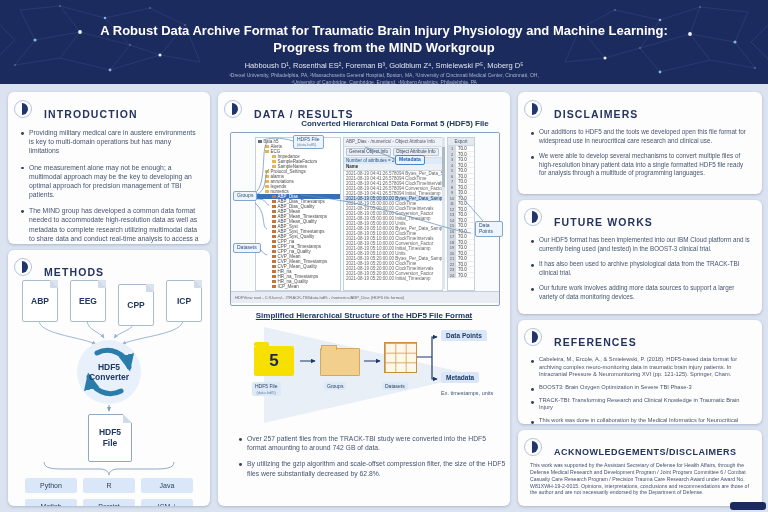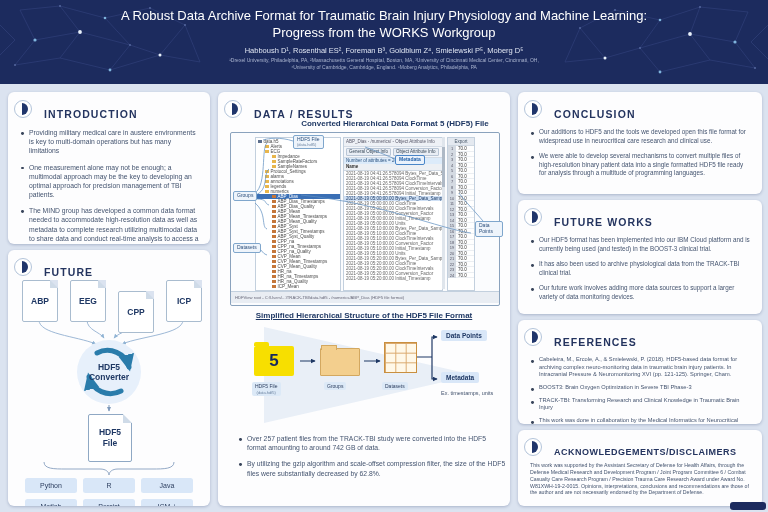--- a/index.html
+++ b/index.html
@@ -2,21 +2,21 @@
 <html><head>
 <meta charset="utf-8">
 <style>
   html,body{margin:0;padding:0;}
   body{font-family:"Liberation Sans","DejaVu Sans",sans-serif;background:#c9d4e6;}
   #poster{position:relative;width:768px;height:512px;background:#dbe3f0;overflow:hidden;}
 
   
   .hdr{position:absolute;left:0;top:0;width:768px;height:84px;background:#1c2b5e;overflow:hidden;}
   .hdr svg.net{position:absolute;left:0;top:0;}
-  .hdr .htitle{position:relative;margin:8px 90px 0;color:#fff;font-weight:normal;font-size:13px;line-height:1.3;text-align:center;}
+  .hdr .htitle{position:relative;margin:23px 90px 0;color:#fff;font-weight:bold;font-size:13px;line-height:1.3;text-align:center;}
   .hdr .hauth{position:relative;margin-top:4px;color:#dfe5f2;font-size:7.5px;text-align:center;}
   .hdr .haff{position:relative;margin-top:2px;color:#aab4cf;font-size:5px;line-height:1.35;text-align:center;}
 
   
   .card{position:absolute;background:#fdfdfe;border-radius:6px;box-shadow:0 1px 3px rgba(25,45,90,.25);overflow:hidden;}
   .shead{position:relative;height:22px;padding:8px 10px 0 30px;}
   .sicon{position:absolute;left:6px;top:8px;width:16px;height:16px;border:1.5px solid #b3c4da;border-radius:50%;background:#fff;}
   .sicon::after{content:"";position:absolute;left:44%;top:50%;transform:translateY(-50%);width:6px;height:12px;border-radius:0 7px 7px 0;background:#20356b;}
   .shead h2{margin:6px;font-size:10.5px;letter-spacing:1.1px;color:#24345f;font-weight:bold;line-height:16px;white-space:nowrap;}
   ul.blts{margin:6px 10px 0 12px;padding:0;list-style:none;}
@@ -122,21 +122,21 @@
       </g>
       <g fill="#e8f1fa">
         <circle cx="80" cy="32" r="1.9"></circle>
           <circle cx="160" cy="55" r="1.5"></circle>
           <circle cx="690" cy="34" r="1.9"></circle>
           <circle cx="605" cy="58" r="1.5"></circle>
       </g>
     </svg>
     <div class="htitle">
       <div>A Robust Data Archive Format for Traumatic Brain Injury Physiology and Machine Learning:</div>
-      <div>Progress from the WORKS Workgroup</div>
+      <div>Progress from the MIND Workgroup</div>
     </div>
     <div class="hauth">Habboush D¹, Rosenthal ES², Foreman B³, Goldblum Z⁴, Smielewski P⁵, Moberg D⁵</div>
     <div class="haff">
       <div>¹Drexel University, Philadelphia, PA, ²Massachusetts General Hospital, Boston, MA, ³University of Cincinnati Medical Center, Cincinnati, OH,</div>
       <div>⁴University of Cambridge, Cambridge, England.  ⁵Moberg Analytics, Philadelphia, PA</div>
     </div>
   </div>
 
   <div class="card" style="left:8px;top:92px;width:202px;height:152px;">
     <div class="shead">
@@ -147,21 +147,21 @@
 
     <li>Providing military medical care in austere environments is key to multi-domain operations but has many limitations</li>
         <li>One measurement alone may not be enough; a multimodal approach may be the key to developing an optimal approach for precision management of TBI patients.</li>
         <li>The MIND group has developed a common data format needed to accommodate high-resolution data as well as metadata to complete research utilizing multimodal data to share data and conduct real-time analysis to access a patient's state, predict a trajectory, and suggest a course of care.</li>
       </ul>
   </div>
 
   <div class="card" style="left:8px;top:250px;width:202px;height:256px;">
     <div class="shead">
       <span class="sicon"></span>
-      <h2>FUTURE</h2>
+      <h2>METHODS</h2>
     </div>
     <div class="mwrap">
       <svg class="conn" width="202" height="230" viewBox="0 0 202 230">
         <defs>
           <marker id="arr" markerWidth="5" markerHeight="5" refX="4" refY="2" orient="auto">
               <path d="M0,0L4.5,2L0,4z" fill="#8fb3d4"></path>
             </marker>
           <marker id="arrN" markerWidth="5" markerHeight="5" refX="4" refY="2" orient="auto">
               <path d="M0,0L4.5,2L0,4z" fill="#7d99bb"></path>
             </marker>
@@ -174,21 +174,21 @@
         </g>
         <path d="M101,129 L101,135" stroke="#7d99bb" stroke-width="1" marker-end="url(#arrN)"></path>
         <path d="M36,186 C36,193 46,193 58,193 L92,193 C98,193 101,196 101,199 C101,196 104,193 110,193 L144,193 C156,193 166,193 166,186" stroke="#93a9c6" stroke-width="1" fill="none"></path>
       </svg>
       <div class="doc" style="left:14px;top:4px;">
           <span>ABP</span>
         </div>
       <div class="doc" style="left:62px;top:4px;">
           <span>EEG</span>
         </div>
-      <div class="doc" style="left:110px;top:15px;">
+      <div class="doc" style="left:110px;top:8px;">
           <span>CPP</span>
         </div>
       <div class="doc" style="left:158px;top:4px;">
           <span>ICP</span>
         </div>
       <div class="conv">
         <svg width="64" height="64" viewBox="0 0 64 64">
           <defs>
               <marker id="tarr" markerWidth="4" markerHeight="4" refX="2.5" refY="1.6" orient="auto">
                 <path d="M0,0L3.4,1.6L0,3.2z" fill="#2a7cab"></path>
@@ -519,21 +519,21 @@
     <ul class="blts" style="position:absolute;left:8px;top:336px;width:268px;">
 
     <li>Over 257 patient files from the TRACK-TBI study were converted into the HDF5 format amounting to around 742 GB of data.</li>
         <li>By utilizing the gzip algorithm and scale-offset compression filter, the size of the HDF5 files were substantially decreased by 62.8%.</li>
       </ul>
   </div>
 
   <div class="card" style="left:518px;top:92px;width:244px;height:102px;">
     <div class="shead">
       <span class="sicon"></span>
-      <h2>CONCLUSION</h2>
+      <h2>DISCLAIMERS</h2>
     </div>
     <ul class="blts small-blts">
 
     <li>Our additions to HDF5 and the tools we developed open this file format for widespread use in neurocritical care research and clinical use.</li>
         <li>We were able to develop several mechanisms to convert multiple files of high-resolution binary patient data into a single formatted HDF5 file ready for analysis through a multitude of programming languages.</li>
       </ul>
   </div>
 
   <div class="card" style="left:518px;top:200px;width:244px;height:114px;">
     <div class="shead">

